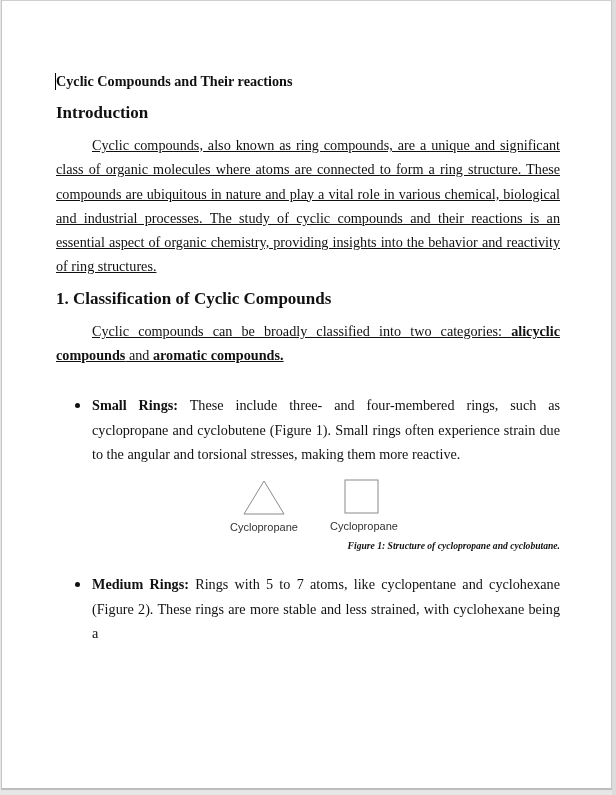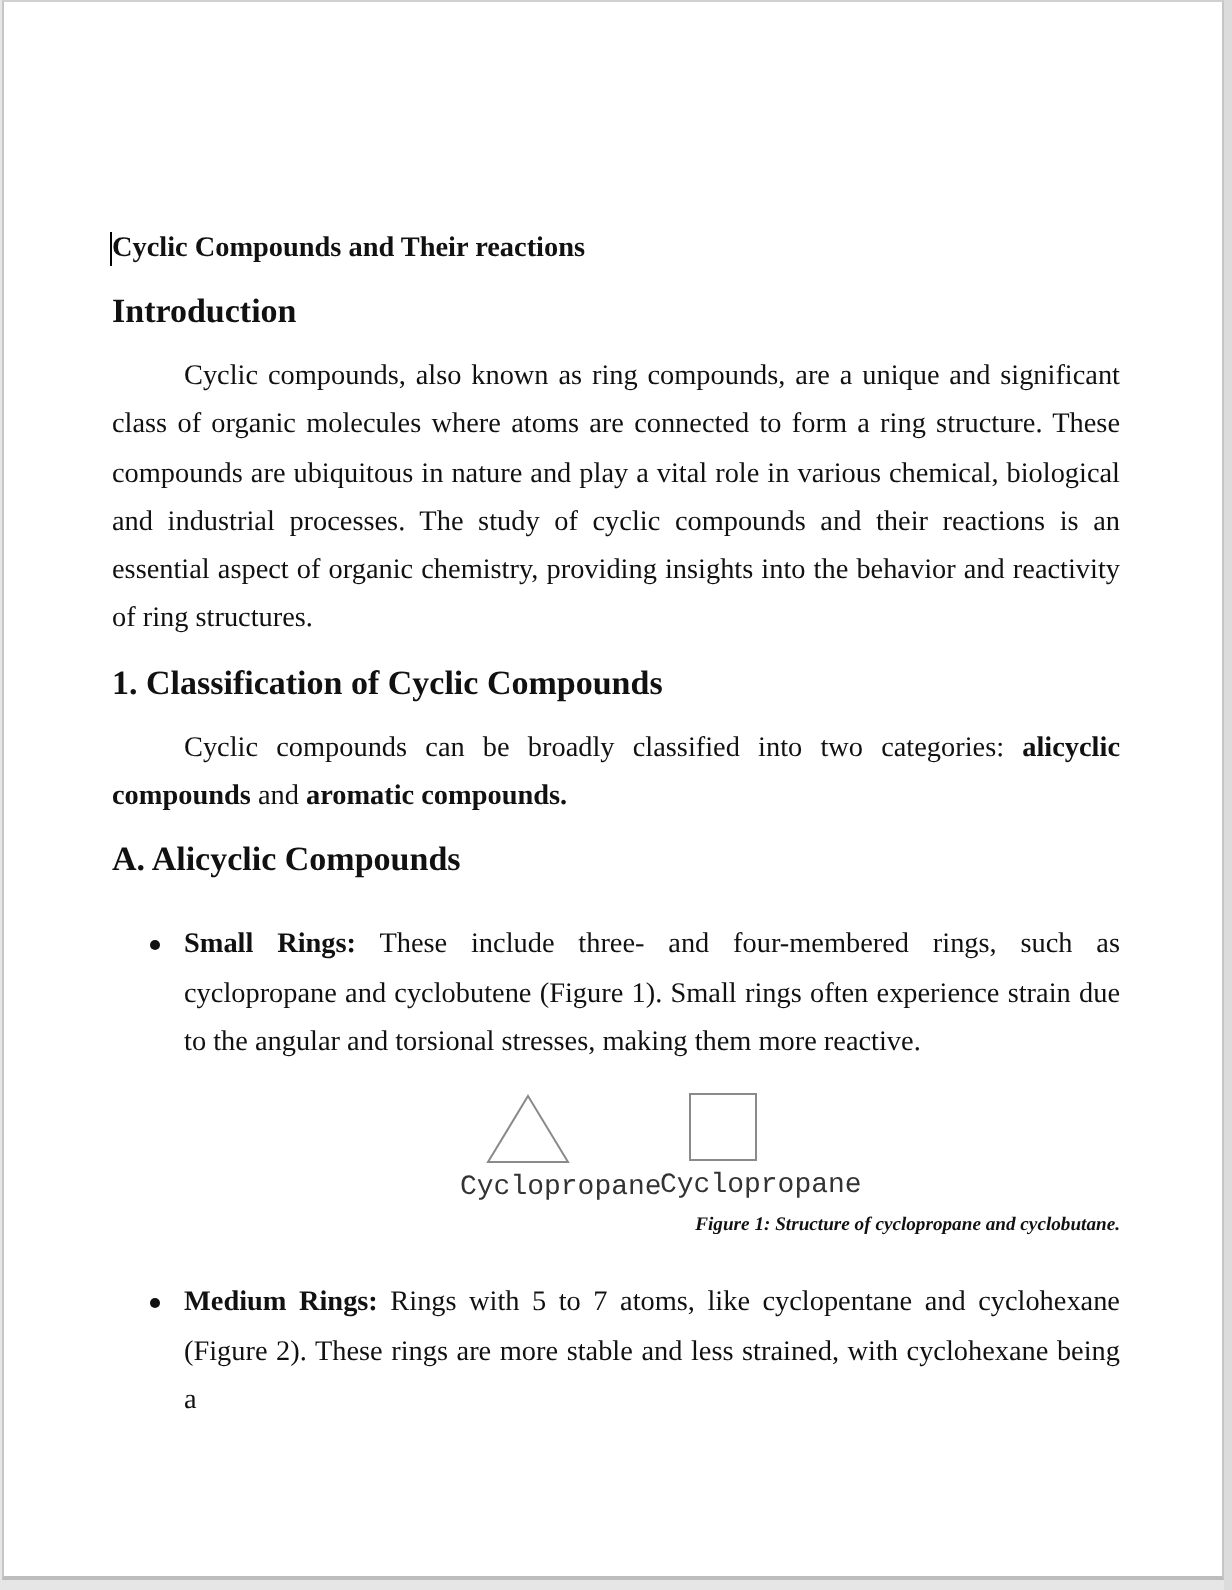--- a/index.html
+++ b/index.html
@@ -33,21 +33,20 @@
   }
   .content {
     position: absolute;
     left: 54px;
     top: 68px;
     width: 504px;
     font-family: "Liberation Serif", serif;
     font-size: 14.2px;
     color: #111;
     line-height: 24.3px;
-    margin-top: 43px;
   }
   .cursor {
     position: absolute;
     left: -1px;
     top: 4px;
     width: 1px;
     height: 17px;
     background: #000;
   }
   .title {
@@ -59,20 +58,21 @@
   }
   h2 {
     font-weight: bold;
     font-size: 17px;
     margin: 0;
     line-height: 24px;
   }
   p {
     margin: 0;
     text-align: justify;
+    text-decoration: underline;
   }
   .indent { text-indent: 36px; }
   .gap-s { height: 8px; }
   .gap-m { height: 8px; }
   ul.bullets {
     list-style: none;
     margin: 0;
     padding: 0;
   }
   ul.bullets li {
@@ -89,22 +89,22 @@
     border-radius: 50%;
     background: #111;
   }
   .figure {
     position: relative;
     height: 88px;
     margin-top: 4px;
   }
   .fig-item {
     position: absolute;
-    font-family: Liberation Mono, monospace;
-    font-size: 14px;
+    font-family: Liberation Sans, sans-serif;
+    font-size: 11px;
     color: #333;
     line-height: 12px;
   }
   .fig-caption {
     position: absolute;
     left: 0;
     width: 504px;
     top: 70px;
     text-align: right;
     font-style: italic;
@@ -137,21 +137,20 @@
     <div class="gap-m"></div>
 
     <h2>1. Classification of Cyclic Compounds</h2>
 
     <div class="gap-s"></div>
 
     <p class="indent"><span>Cyclic compounds can be broadly classified into two categories: </span><b>alicyclic compounds</b><span> and </span><b>aromatic compounds.</b></p>
 
     <div class="gap-m"></div>
 
-    <h2>A. Alicyclic Compounds</h2>
 
     <div class="gap-s"></div>
 
 
     <div style="height:10px"></div>
 
     <ul class="bullets">
       <li>
         <span class="dot"></span>
         <b>Small Rings:</b><span> These include three- and four-membered rings, such as cyclopropane and cyclobutene (Figure 1). Small rings often experience strain due to the angular and torsional stresses, making them more reactive.</span>

